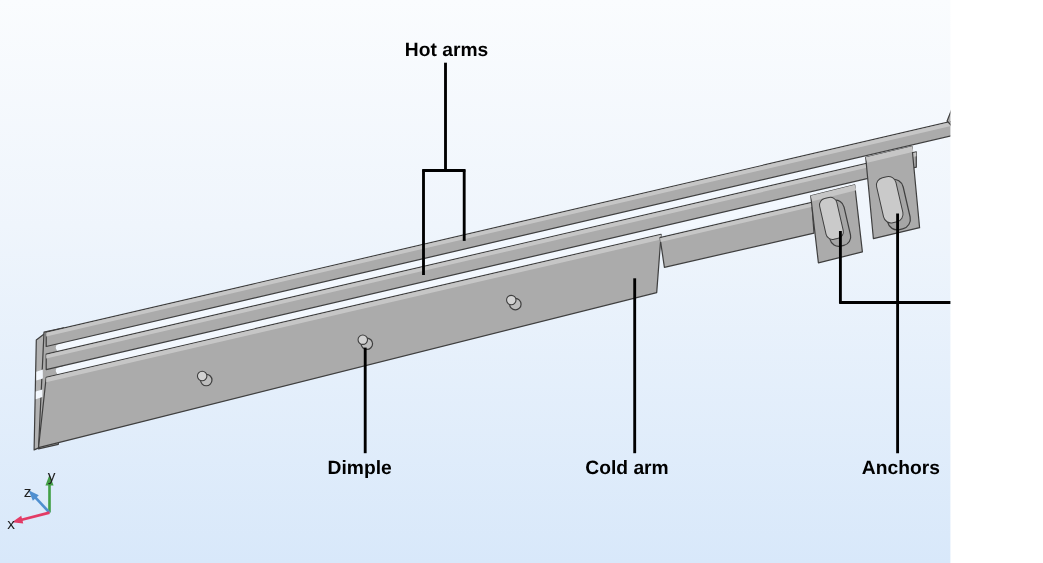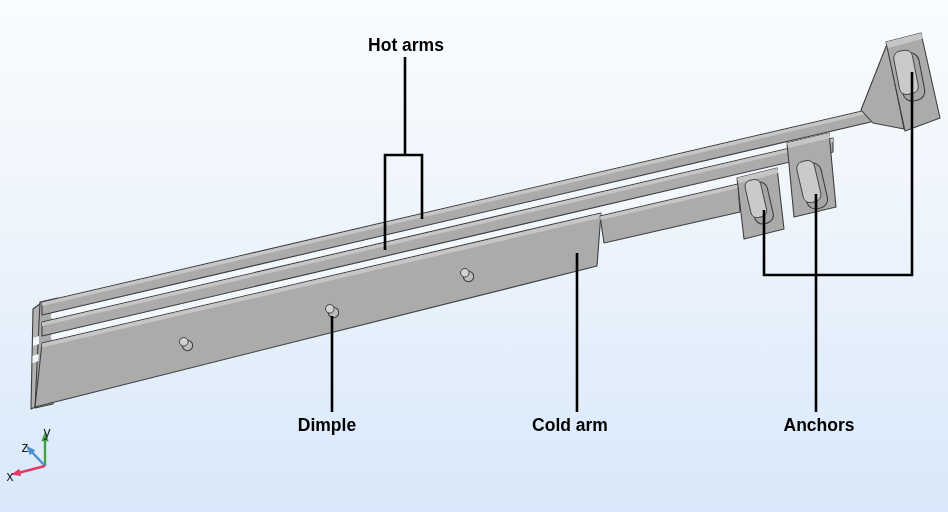--- a/index.html
+++ b/index.html
@@ -1,17 +1,17 @@
 <!DOCTYPE html>
 <html><head>
 <meta charset="utf-8">
 <style>
   html,body{margin:0;padding:0;background:#fff;}
   body{font-family:"Liberation Sans", sans-serif;}
-  .stage{position:relative;width:948px;height:512px;overflow:hidden;}
+  .stage{position:relative;width:864px;height:512px;overflow:hidden;}
   svg{display:block;}
   text{user-select:none;}
   .callout-label{font-weight:bold;font-size:17.5px;}
   .axis-label{font-size:14px;}
 </style>
 </head>
 <body>
 
 <div class="stage">
   <svg id="scene-svg" width="948" height="512" viewBox="0 0 948 512" xmlns="http://www.w3.org/2000/svg">

